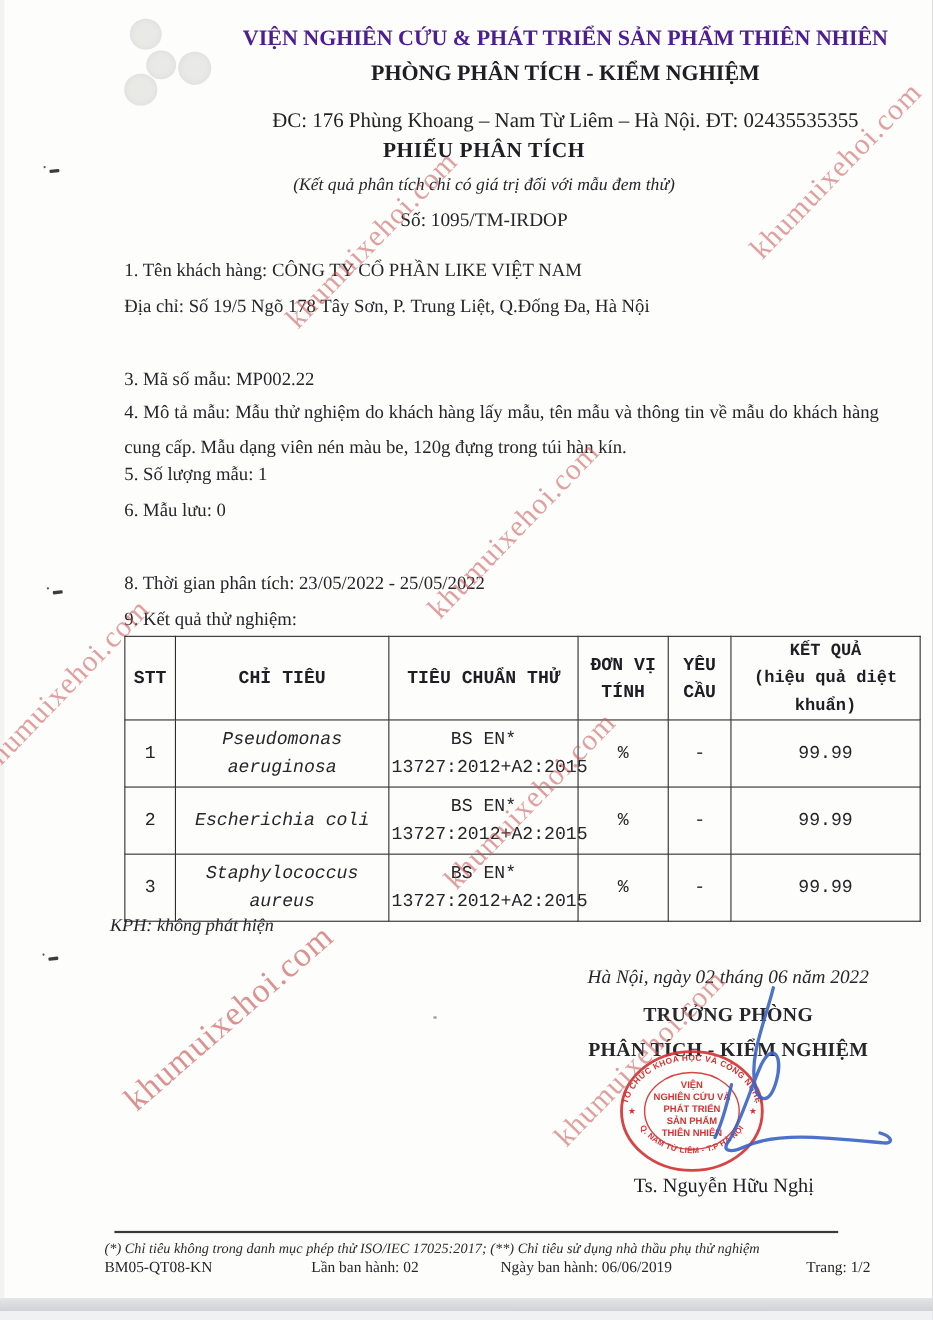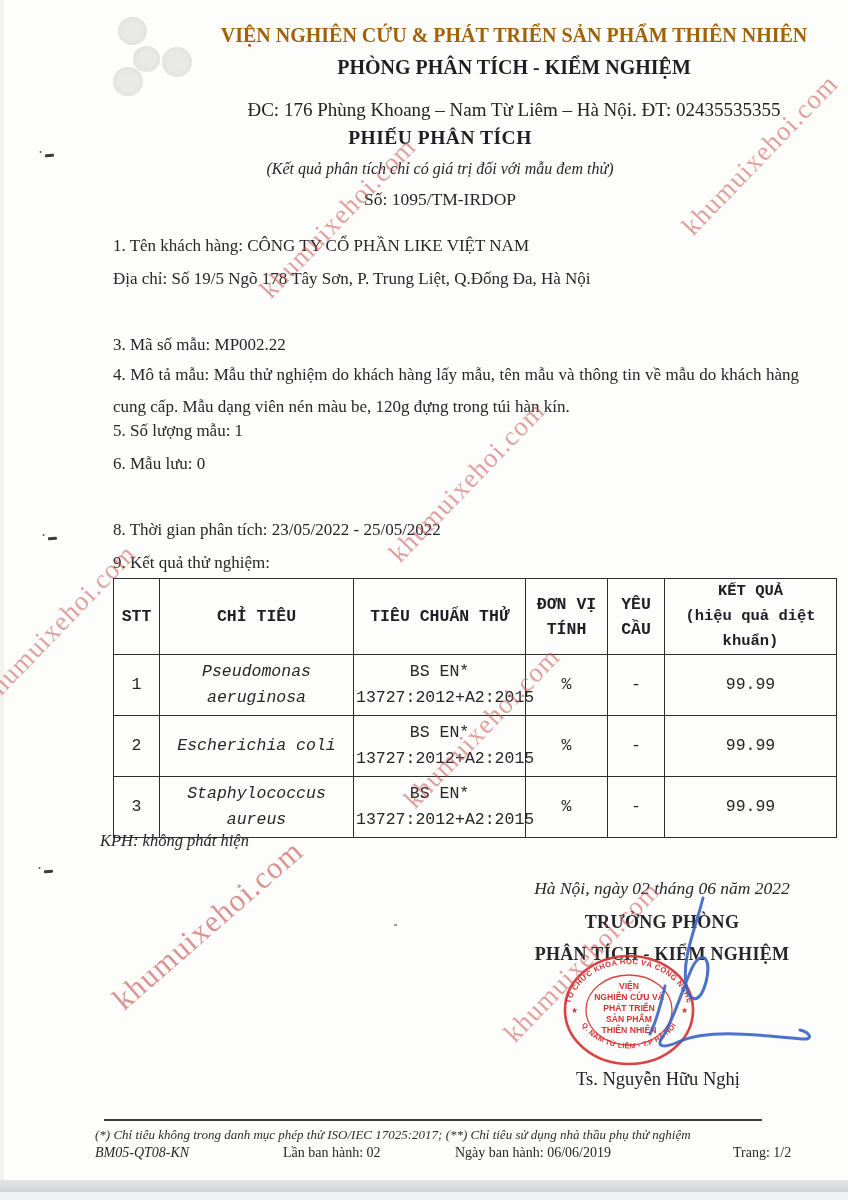--- a/index.html
+++ b/index.html
@@ -35,21 +35,21 @@
   .mark i{position:absolute;left:-5px;top:-4px;width:2px;height:2px;background:#555;border-radius:50%;}
   .m1{left:45px;top:154px;}
   .m2{left:48px;top:537px;}
   .m3{left:44px;top:870px;}
   .speck{position:absolute;left:394px;top:924px;width:3px;height:2px;background:#9a9a9a;z-index:2;}
   .edge-left{position:absolute;left:0;top:0;width:4px;height:1200px;background:#f3f3f1;z-index:0;}
   .band1{position:absolute;left:0;top:1180px;width:848px;height:12px;background:linear-gradient(#e3e5e7,#cfd2d6);z-index:2;}
   .band2{position:absolute;left:0;top:1192px;width:848px;height:8px;background:#eff1f2;z-index:2;}
   
   .hdr{position:absolute;left:180px;top:24px;width:668px;text-align:center;z-index:3;}
-  .hdr .l1{font-weight:bold;font-size:20px;color:#a16207;}
+  .hdr .l1{font-weight:bold;font-size:20px;color:#4c1d95;}
   .hdr .l2{font-weight:bold;font-size:20px;color:#1e1e24;margin-top:9px;}
   .hdr .l3{font-size:19px;margin-top:20px;color:#222;}
   .ttl{position:absolute;left:90px;top:127px;width:700px;text-align:center;z-index:3;}
   .ttl .t1{font-weight:bold;font-size:19.5px;letter-spacing:.5px;color:#1e1e24;}
   .ttl .t2{font-style:italic;font-size:16px;margin-top:11px;}
   .ttl .t3{font-size:17.5px;margin-top:11px;}
   
   .line{position:absolute;left:100px;right:49px;font-size:17px;z-index:3;margin-left:13px;}
   .jus{text-align:justify;line-height:32px;}
   
@@ -68,21 +68,21 @@
   .sgn .p1{font-weight:bold;font-size:18px;margin-top:13px;letter-spacing:.3px;}
   .sgn .p2{font-weight:bold;font-size:18px;margin-top:11px;letter-spacing:.3px;}
   .signer{position:absolute;left:528px;top:1069px;width:260px;text-align:center;font-weight:normal;font-size:18.5px;z-index:5;color:#1e1e24;}
   .stamp{position:absolute;left:560px;top:952px;z-index:4;}
   .sig{position:absolute;left:545px;top:888px;z-index:5;}
   
   .rule{position:absolute;left:104px;top:1119px;width:658px;height:2px;background:#3a3a3a;z-index:3;}
   .fnote{position:absolute;left:95px;top:1127px;font-style:italic;font-size:13px;z-index:3;color:#2b2b2b;}
   .frow{position:absolute;left:0;top:1145px;width:848px;font-size:14px;z-index:3;}
   .frow span{position:absolute;white-space:nowrap;}
-  .fc{left:95px;font-style:italic;} .fi{left:283px;} .fd{left:455px;} .fp{left:733px;}
+  .fc{left:95px;} .fi{left:283px;} .fd{left:455px;} .fp{left:733px;}
 </style>
 </head>
 <body>
 
 <div class="page">
 
   <div class="edge-left"></div>
 
   <div class="logo">
     <span class="lc1"></span>

